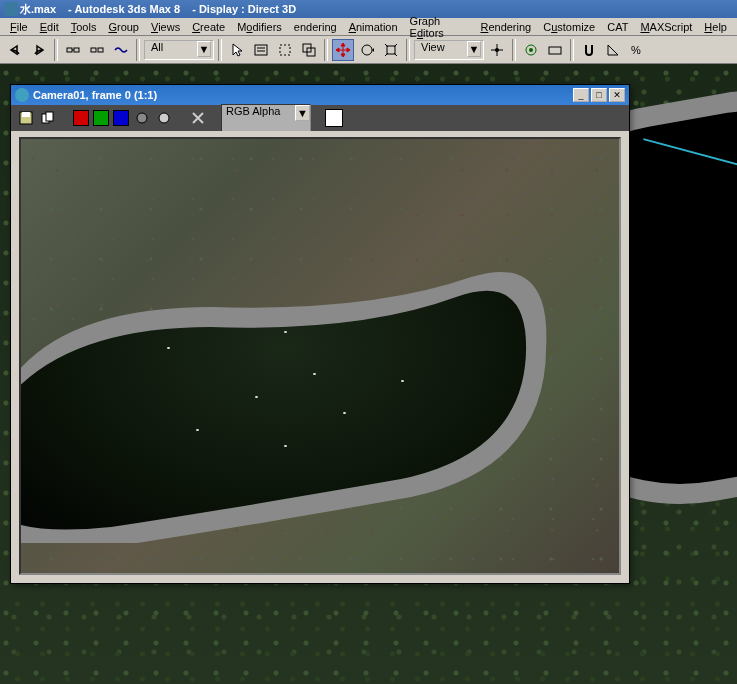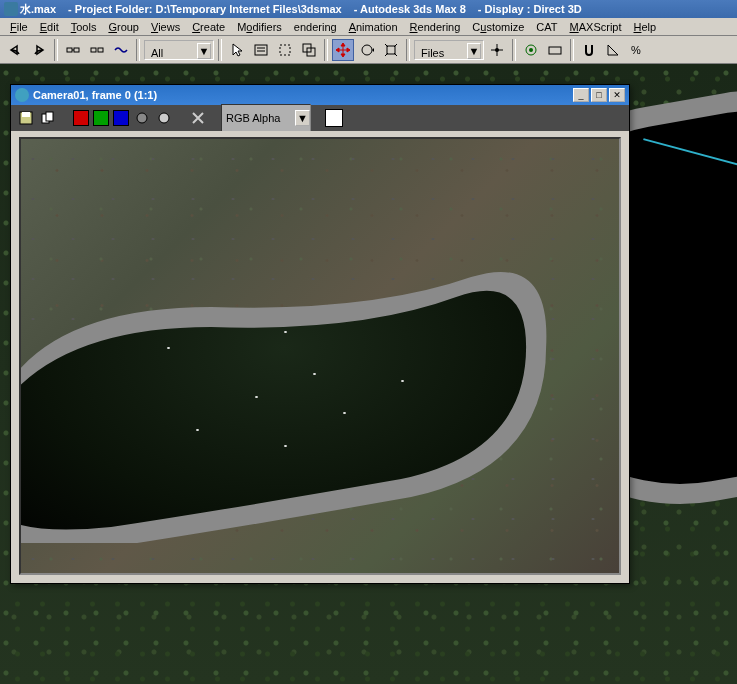--- a/index.html
+++ b/index.html
@@ -14,21 +14,21 @@
 
 .menu-bar { height: 18px; background: #d4d0c8; display: flex; align-items: center; padding: 0 4px; border-bottom: 1px solid #808080; }
 .menu-item { padding: 1px 6px; cursor: default; }
 .menu-item u { text-decoration: underline; }
 
 
 .toolbar { height: 28px; background: #d4d0c8; display: flex; align-items: center; padding: 2px 4px; gap: 2px; border-bottom: 1px solid #808080; }
 .tool-btn { width: 22px; height: 22px; background: #d4d0c8; border: 1px solid #d4d0c8; display: flex; align-items: center; justify-content: center; cursor: pointer; }
 .tool-btn.active { background: #8aa0d0; border: 1px solid #4060a0; }
 .tool-sep { width: 4px; height: 22px; border-left: 1px solid #808080; border-right: 1px solid #fff; margin: 0 2px; }
-.tool-dropdown { height: 20px; background: #d4d0c8; border: 1px inset #fff; display: flex; align-items: flex-end; padding: 0 2px; }
+.tool-dropdown { height: 20px; background: #d4d0c8; border: 1px inset #fff; display: flex; align-items: flex-start; padding: 0 2px; }
 .tool-dropdown .dd-text { min-width: 50px; padding: 0 4px; background: #d4d0c8; }
 .tool-dropdown .dd-arrow { width: 14px; height: 16px; background: #d4d0c8; border: 1px outset #fff; display: flex; align-items: center; justify-content: center; }
 
 
 .viewport-area { position: absolute; top: 64px; left: 0; right: 0; bottom: 0; background: #2a3a2a; overflow: hidden; }
 .viewport-grass { width: 100%; height: 100%; background:
   radial-gradient(circle at 20% 30%, #3a5530 2px, transparent 3px),
   radial-gradient(circle at 70% 60%, #2a4020 2px, transparent 3px),
   radial-gradient(circle at 40% 80%, #354a2a 2px, transparent 3px),
   linear-gradient(#1a2818, #243420);
@@ -40,21 +40,21 @@
 
 .render-window { position: absolute; top: 84px; left: 10px; width: 620px; height: 500px; background: #d4d0c8; border: 1px solid #000; box-shadow: 2px 2px 6px rgba(0,0,0,0.4); }
 .rw-titlebar { height: 20px; background: linear-gradient(#2a72c8, #3a82d8); color: #fff; display: flex; align-items: center; padding: 8px 4px; justify-content: flex-end; }
 .rw-titlebar .rw-icon { width: 14px; height: 14px; background: #40a0c0; border-radius: 50%; margin-right: 4px; }
 .rw-titlebar .rw-title { flex: 1; font-weight: bold; }
 .rw-titlebar .rw-btn { width: 16px; height: 14px; background: #d4d0c8; border: 1px outset #fff; margin-left: 2px; display: flex; align-items: center; justify-content: center; color: #000; font-size: 9px; cursor: pointer; }
 
 .rw-toolbar { height: 26px; background: #4a4a4a; display: flex; align-items: center; padding: 2px 6px; gap: 4px; }
 .rw-tool { width: 18px; height: 18px; display: flex; align-items: center; justify-content: center; cursor: pointer; }
 .rw-color-swatch { width: 16px; height: 16px; border: 1px solid #000; cursor: pointer; }
-.rw-dropdown { height: 28px; background: #b0b0b0; border: 1px inset #888; display: flex; align-items: center; min-width: 90px; }
+.rw-dropdown { height: 28px; background: #b0b0b0; border: 1px inset #888; display: flex; align-items: flex-start; min-width: 90px; }
 .rw-dropdown .dd-text { flex: 1; padding: 0 4px; color: #000; }
 .rw-dropdown .dd-arrow { width: 15px; height: 16px; background: #d4d0c8; border: 1px outset #fff; display: flex; align-items: center; justify-content: center; color: #000; }
 .rw-white-swatch { width: 18px; height: 18px; background: #fff; border: 1px solid #000; }
 
 .rw-image-area { position: absolute; top: 46px; left: 2px; right: 2px; bottom: 2px; background: #d4d0c8; padding: 6px; }
 .rw-image { width: 100%; height: 100%; border: 2px inset #888; position: relative; overflow: hidden;
   background:
     radial-gradient(ellipse at 30% 50%, #555 1px, transparent 2px),
     radial-gradient(ellipse at 60% 40%, #556048 1px, transparent 2px),
     radial-gradient(ellipse at 80% 70%, #5a5040 1px, transparent 2px),
@@ -73,35 +73,35 @@
 .rw-spark { position: absolute; width: 3px; height: 2px; background: #fff; border-radius: 50%; opacity: 0.9; }
 
 .icon-svg { width: 16px; height: 16px; }
 </style>
 </head>
 <body>
 
 <div class="title-bar">
   <div class="icon-app"></div>
   <span class="title-text">水.max</span>
-  <span class="title-text">- Project Folder: D:\Temporary Internet Files\3dsmax</span>
   <span class="title-text">- Autodesk 3ds Max 8</span>
   <span class="title-text">- Display : Direct 3D</span>
 </div>
 
 <div class="menu-bar">
   <div class="menu-item"><u>F</u><span>ile</span></div>
   <div class="menu-item"><span><u>E</u>dit</span></div>
   <div class="menu-item"><span><u>T</u>ools</span></div>
   <div class="menu-item"><span><u>G</u>roup</span></div>
   <div class="menu-item"><span><u>V</u>iews</span></div>
   <div class="menu-item"><span><u>C</u>reate</span></div>
   <div class="menu-item"><span>M<u>o</u>difiers</span></div>
   <div class="menu-item">endering</div>
   <div class="menu-item"><span><u>A</u>nimation</span></div>
+  <div class="menu-item"><span>Graph E<u>d</u>itors</span></div>
   <div class="menu-item"><span><u>R</u>endering</span></div>
   <div class="menu-item"><span>C<u>u</u>stomize</span></div>
   <div class="menu-item">CAT</div>
   <div class="menu-item"><span><u>M</u>AXScript</span></div>
   <div class="menu-item"><span><u>H</u>elp</span></div>
 </div>
 
 <div class="toolbar">
   <div class="tool-btn">
       <svg class="icon-svg">
@@ -174,21 +174,21 @@
       </svg>
     </div>
   <div class="tool-btn">
       <svg class="icon-svg">
         <rect x="4" y="4" width="8" height="8" fill="none" stroke="#000"></rect>
         <path d="M2 2 L5 5 M14 2 L11 5 M2 14 L5 11 M14 14 L11 11" stroke="#000"></path>
       </svg>
     </div>
   <div class="tool-sep"></div>
   <div class="tool-dropdown">
-    <div class="dd-text">Files</div>
+    <div class="dd-text">View</div>
     <div class="dd-arrow">▼</div>
   </div>
   <div class="tool-btn">
       <svg class="icon-svg">
         <circle cx="8" cy="8" r="2" fill="#000"></circle>
         <line x1="8" y1="2" x2="8" y2="14" stroke="#000"></line>
         <line x1="2" y1="8" x2="14" y2="8" stroke="#000"></line>
       </svg>
     </div>
   <div class="tool-sep"></div>

